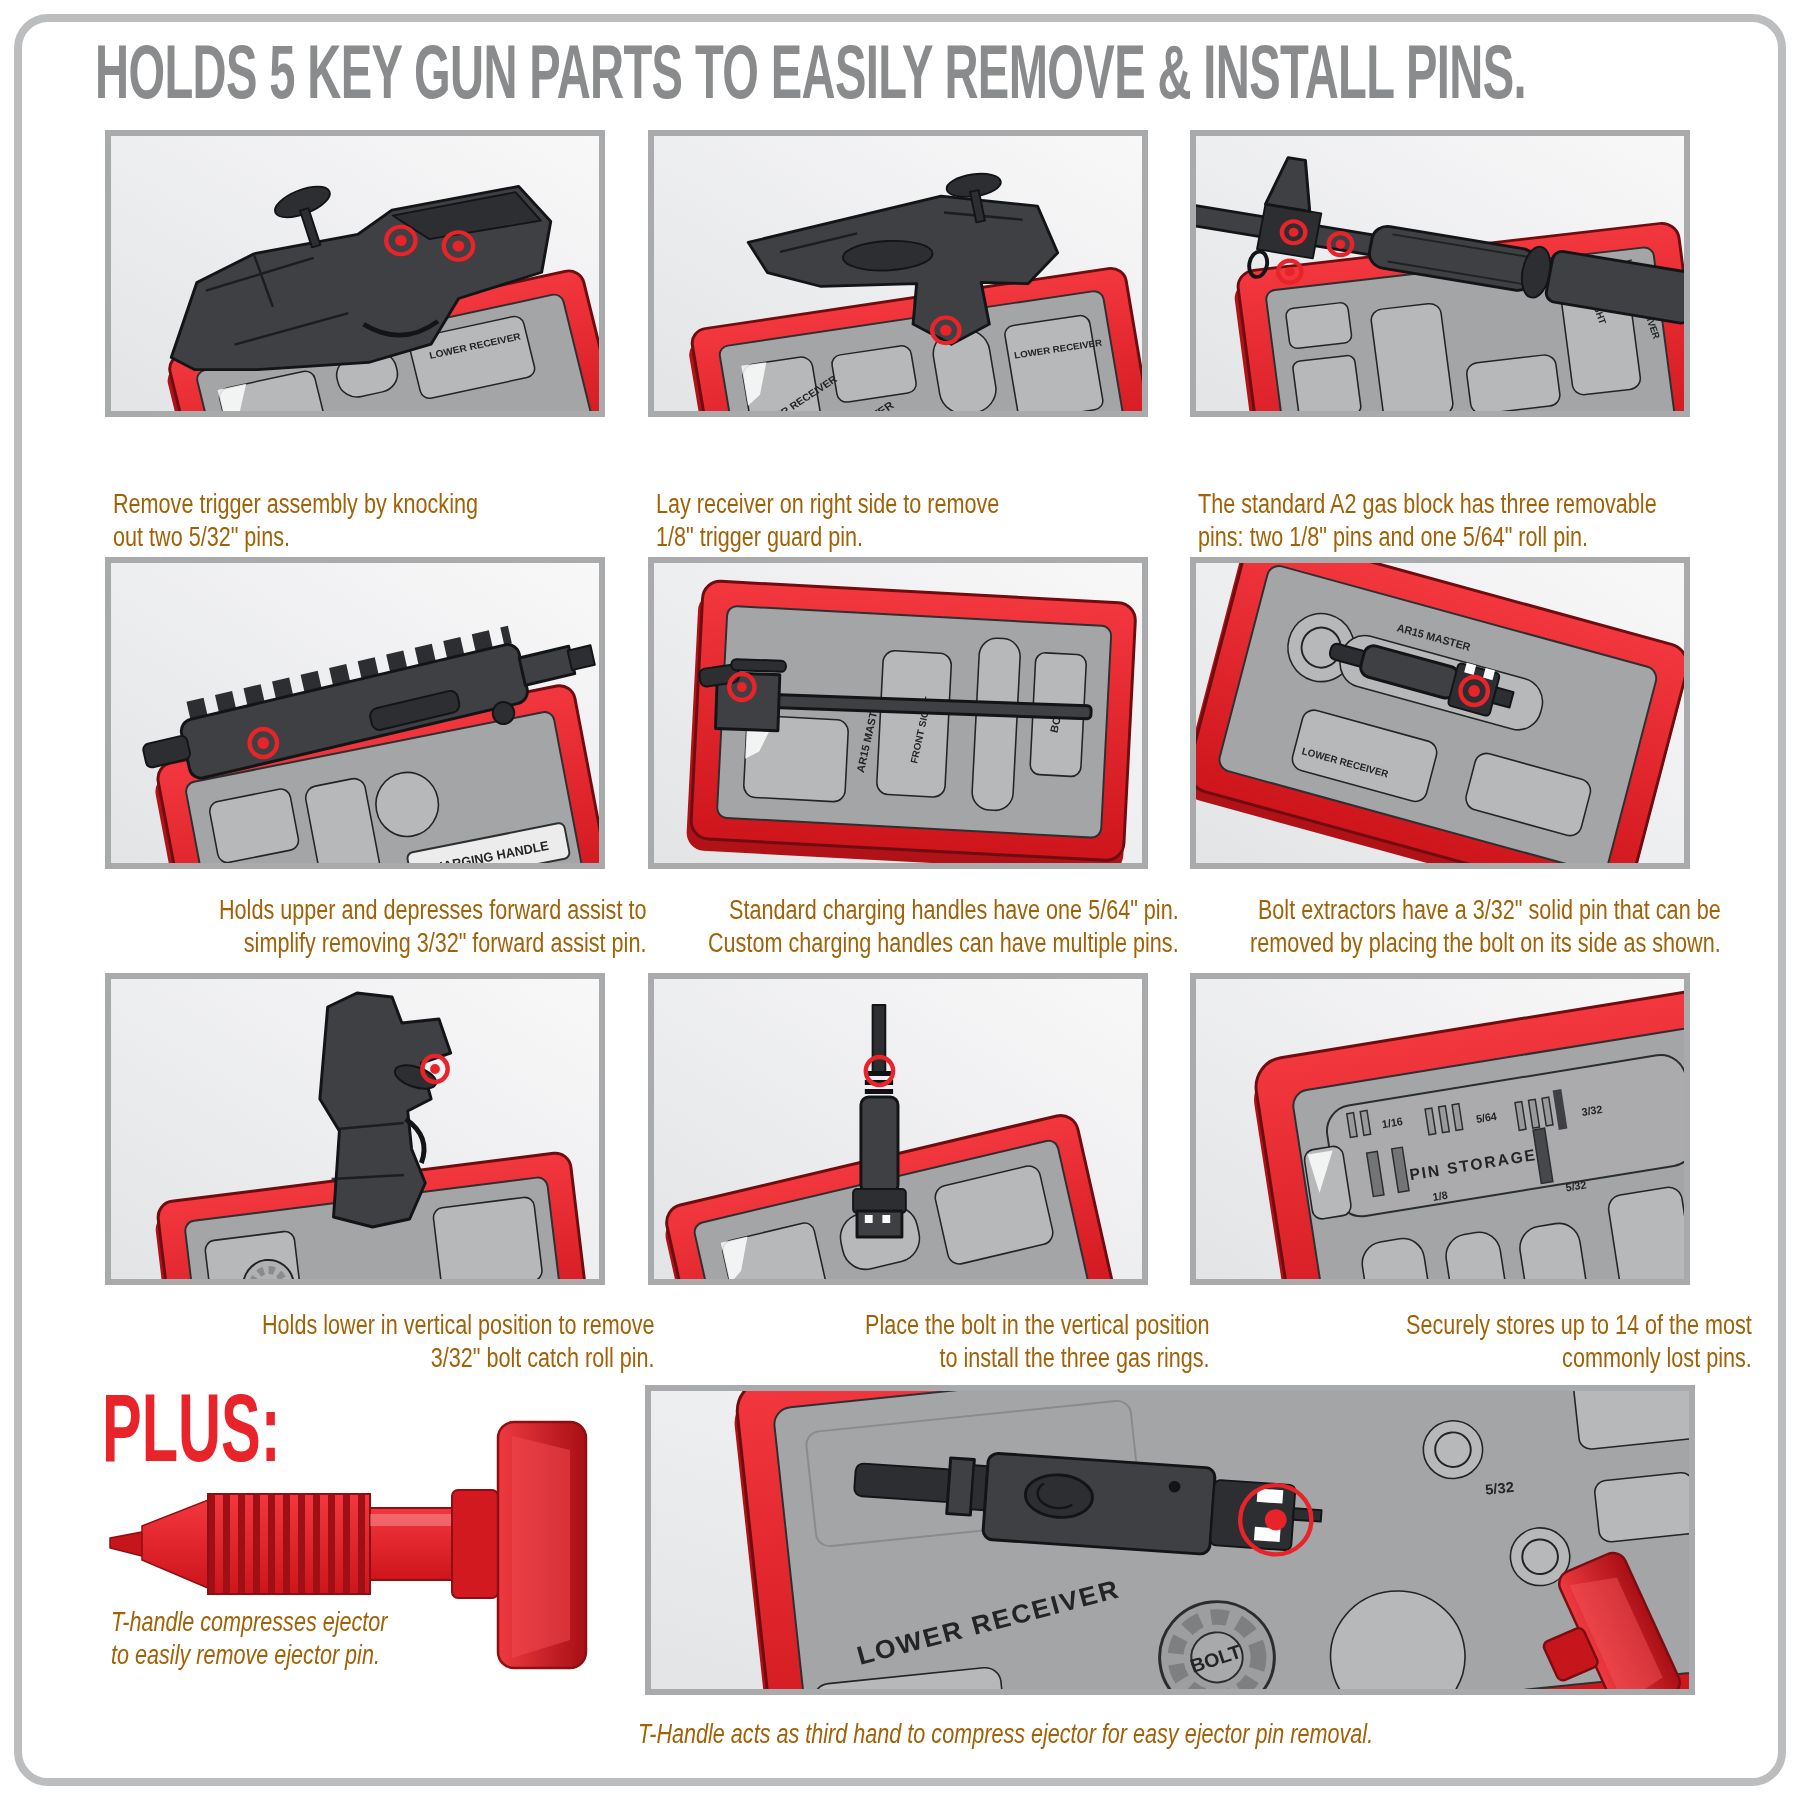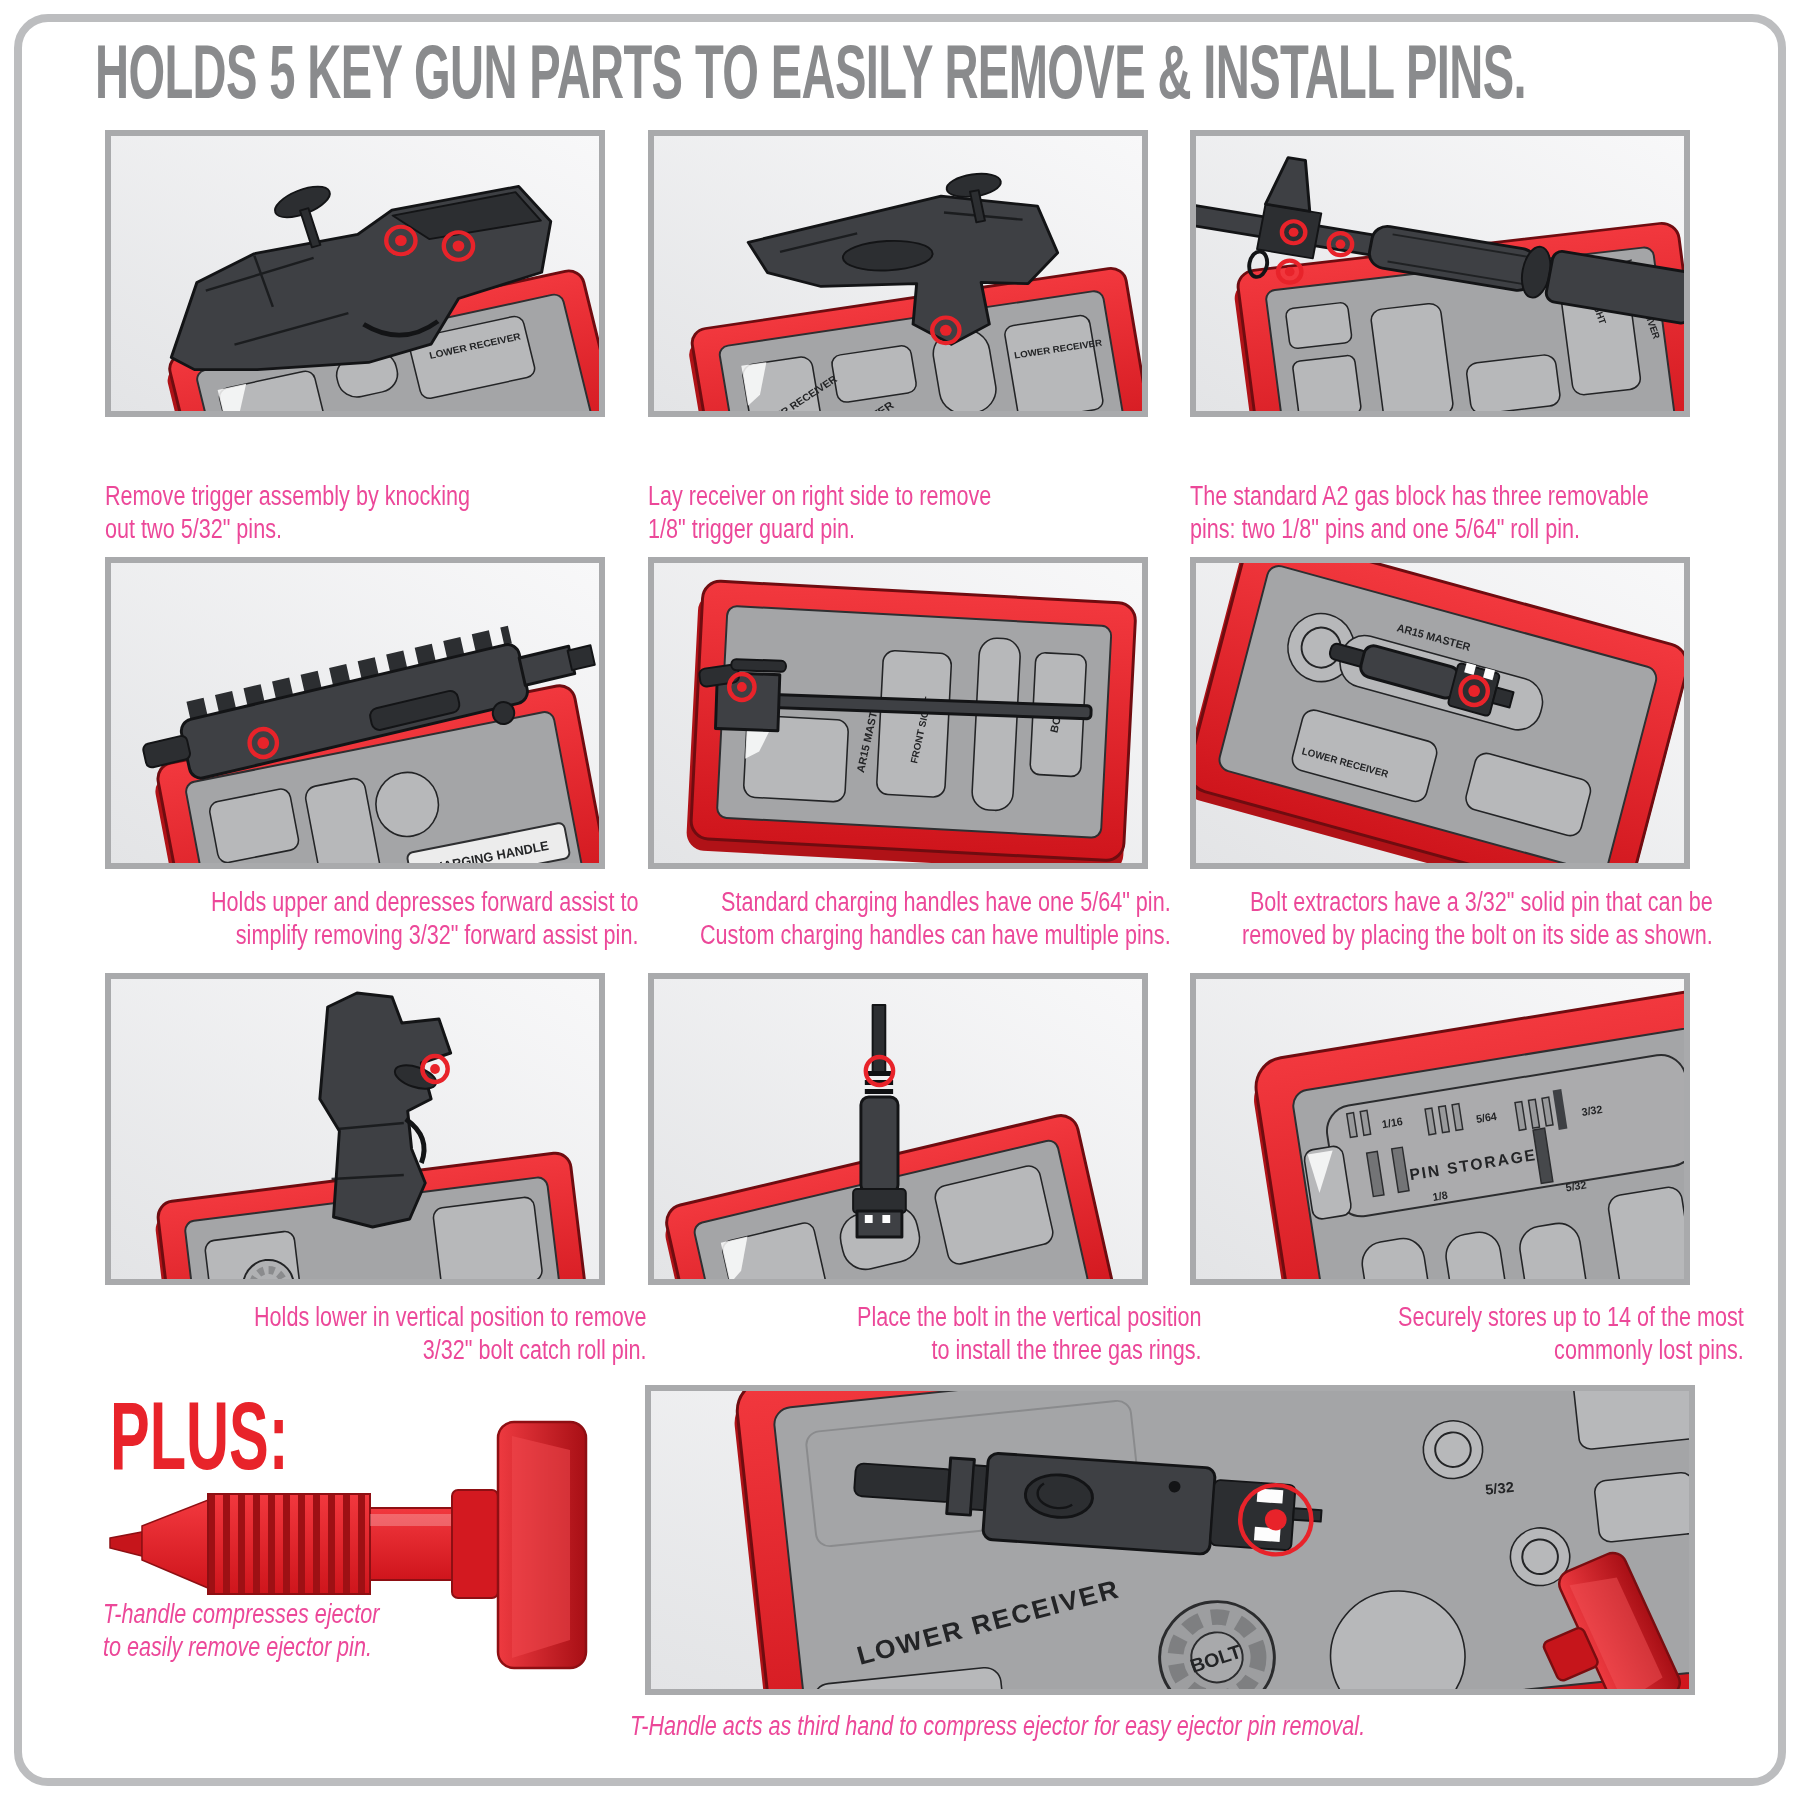--- a/index.html
+++ b/index.html
@@ -23,27 +23,27 @@
     position:absolute; width:500px; box-sizing:border-box;
     border:6px solid #a9aaac; background:#ededee;
   }
   .panel svg { display:block; width:100%; height:100%; }
   .r1 { top:130px; height:287px; }
   .r2 { top:557px; height:312px; }
   .r3 { top:973px; height:312px; }
   .c1 { left:105px; } .c2 { left:648px; } .c3 { left:1190px; }
   .pBottom { left:645px; top:1385px; width:1050px; height:310px; }
   .cap {
-    position:absolute; margin:0; width:640px;
-    font-size:27px; line-height:33px; color:#ec4899;
+    position:absolute; margin:8px; width:640px;
+    font-size:27px; line-height:33px; color:#a16207;
   }
   .squeeze { display:inline-block; transform:scaleX(0.8); transform-origin:0 0; white-space:pre-line; }
   .cr1 { top:480px; } .cr2 { top:886px;text-align:right; } .cr3 { top:1301px;text-align:right; }
   .plus-h {
-    position:absolute; left:102px; top:1378px; margin:8px;
+    position:absolute; left:102px; top:1378px; margin:0;
     font-weight:bold; font-size:96px; line-height:100px; color:#e8232a; white-space:nowrap;
   }
   .plus-tool { position:absolute; left:100px; top:1420px; width:500px; height:250px; }
   .plus-cap { top:1598px; left:103px;font-style:italic; }
   .bottom-cap { top:1710px; left:630px; width:1000px;font-style:italic; }
   
   .cav  { fill:#b7b8ba; stroke:#232426; stroke-width:1.6; }
   .part { fill:#3e4044; stroke:#131416; stroke-width:3; stroke-linejoin:round; }
   .part2{ fill:#2c2e31; stroke:#131416; stroke-width:2; stroke-linejoin:round; }
   .ring { fill:none; stroke:#e8232a; stroke-width:4.5; }

